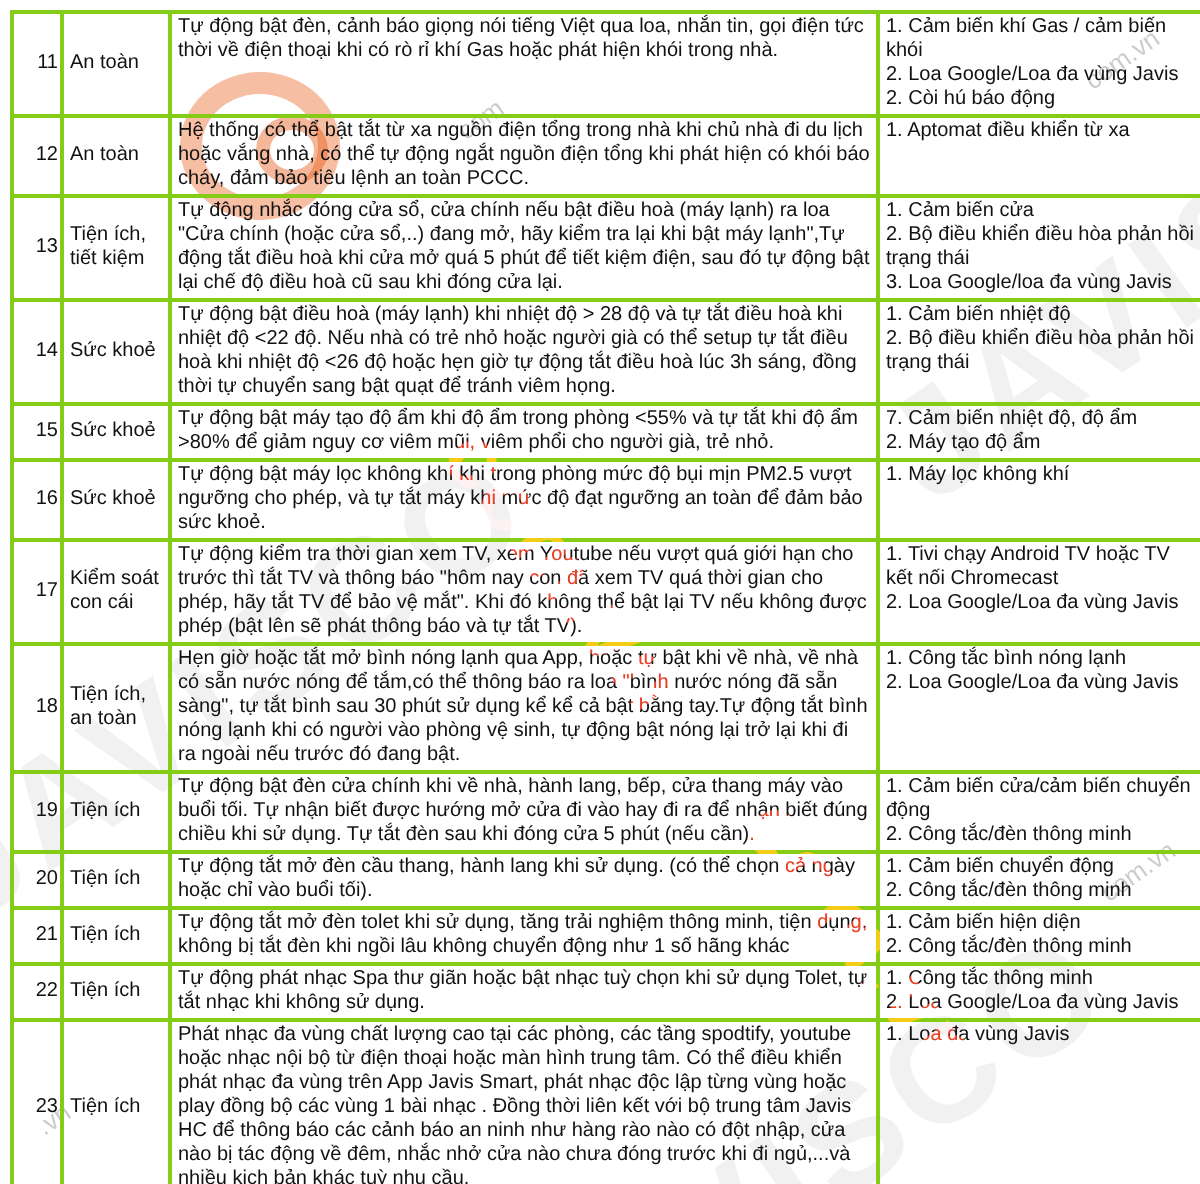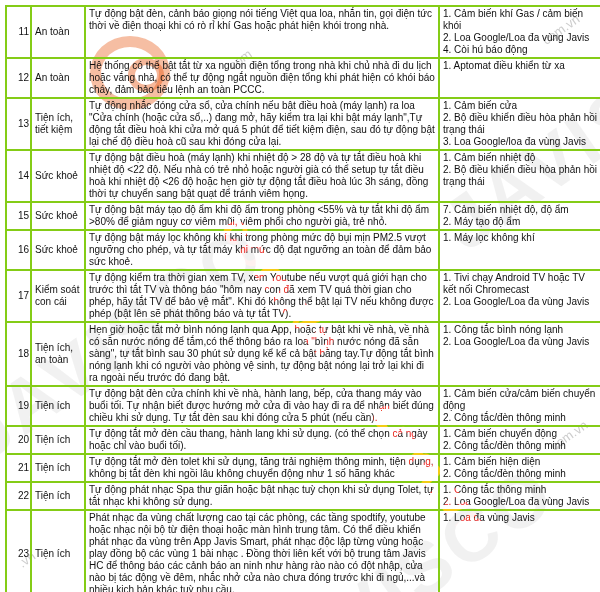--- a/index.html
+++ b/index.html
@@ -79,21 +79,21 @@
 
 <table>
   <tbody>
       <tr>
         <td class="c-no">11</td>
         <td class="c-cat">An toàn</td>
         <td class="c-desc">Tự động bật đèn, cảnh báo giọng nói tiếng Việt qua loa, nhắn tin, gọi điện tức thời về điện thoại khi có rò rỉ khí Gas hoặc phát hiện khói trong nhà.</td>
         <td class="c-dev">
           <div class="dev-item">1. Cảm biến khí Gas / cảm biến khói</div>
           <div class="dev-item">2. Loa Google/Loa đa vùng Javis</div>
-          <div class="dev-item">4. Còi hú báo động</div>
+          <div class="dev-item">2. Còi hú báo động</div>
         </td>
       </tr>
       <tr>
         <td class="c-no">12</td>
         <td class="c-cat">An toàn</td>
         <td class="c-desc">Hệ thống có thể bật tắt từ xa nguồn điện tổng trong nhà khi chủ nhà đi du lịch hoặc vắng nhà, có thể tự động ngắt nguồn điện tổng khi phát hiện có khói báo cháy, đảm bảo tiêu lệnh an toàn PCCC.</td>
         <td class="c-dev">
           <div class="dev-item">1. Aptomat điều khiển từ xa</div>
         </td>
       </tr>

